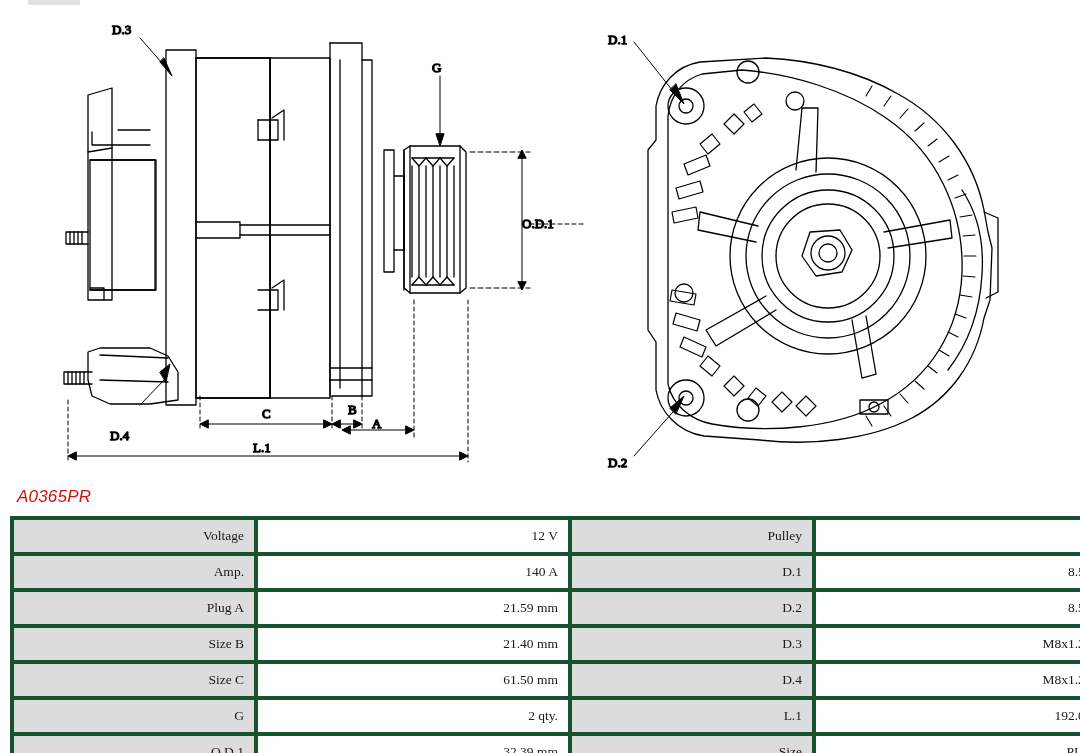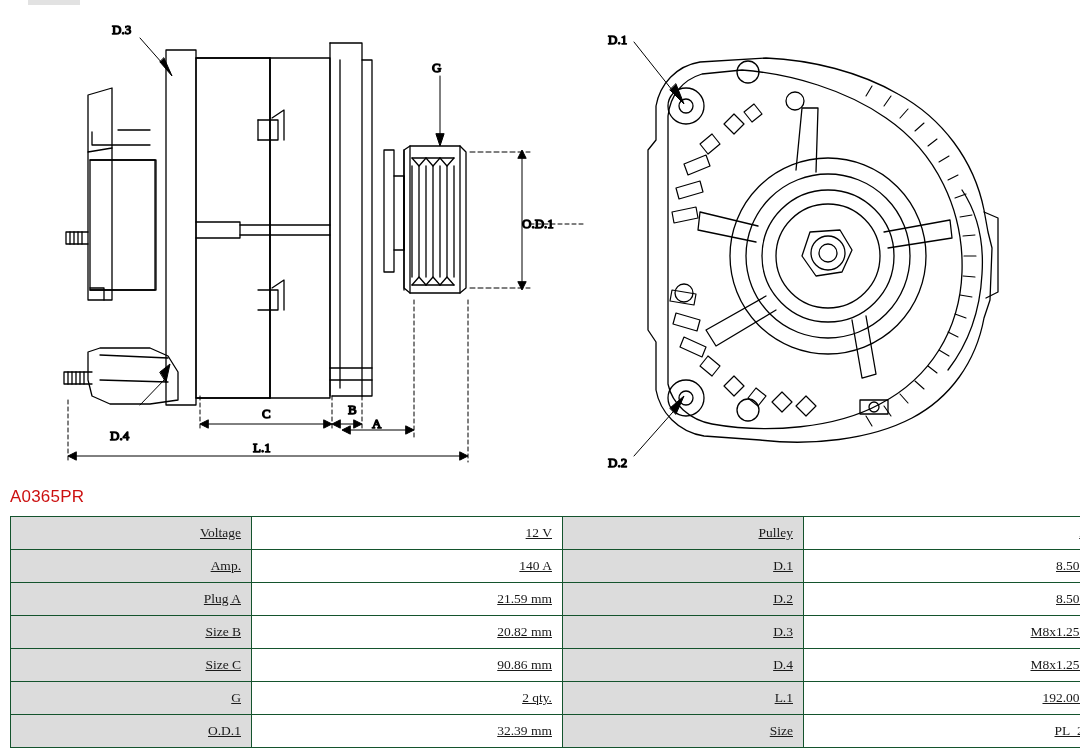--- a/index.html
+++ b/index.html
@@ -25,48 +25,48 @@
     left: 0;
     top: 0;
     width: 1080px;
     height: 478px;
   }
   .diagram-svg {
     display: block;
   }
   .part-code {
     position: absolute;
-    left: 10px;
+    left: 17px;
     top: 487px;
     font-family: "Liberation Sans", sans-serif;
     font-size: 17px;
     color: #cc1111;
     letter-spacing: 0.2px;
+    font-style: italic;
   }
   .spec-table-wrap {
     position: absolute;
     left: 10px;
     top: 516px;
     width: 1060px;
   }
   table.spec {
     border-collapse: collapse;
     width: 1060px;
     table-layout: fixed;
     font-family: "Liberation Serif", serif;
     font-size: 13.5px;
   }
   table.spec td {
-    border: 1px solid #14532d;
+    border: 4px solid #14532d;
     height: 32px;
     padding: 0 10px;
     vertical-align: middle;
     white-space: nowrap;
     overflow: hidden;
-    text-decoration: underline;
   }
   td.label {
     background: #dcdcdc;
     text-align: right;
     color: #1a1a1a;
     width: 220px;
   }
   td.value {
     background: #ffffff;
     text-align: right;
@@ -316,27 +316,27 @@
           <td class="value">8.50 mm</td>
         </tr>
         <tr>
           <td class="label">Plug A</td>
           <td class="value">21.59 mm</td>
           <td class="label">D.2</td>
           <td class="value">8.50 mm</td>
         </tr>
         <tr>
           <td class="label">Size B</td>
-          <td class="value">20.82 mm</td>
+          <td class="value">21.40 mm</td>
           <td class="label">D.3</td>
           <td class="value">M8x1.25 mm</td>
         </tr>
         <tr>
           <td class="label">Size C</td>
-          <td class="value">90.86 mm</td>
+          <td class="value">61.50 mm</td>
           <td class="label">D.4</td>
           <td class="value">M8x1.25 mm</td>
         </tr>
         <tr>
           <td class="label">G</td>
           <td class="value">2 qty.</td>
           <td class="label">L.1</td>
           <td class="value">192.00 mm</td>
         </tr>
         <tr>

